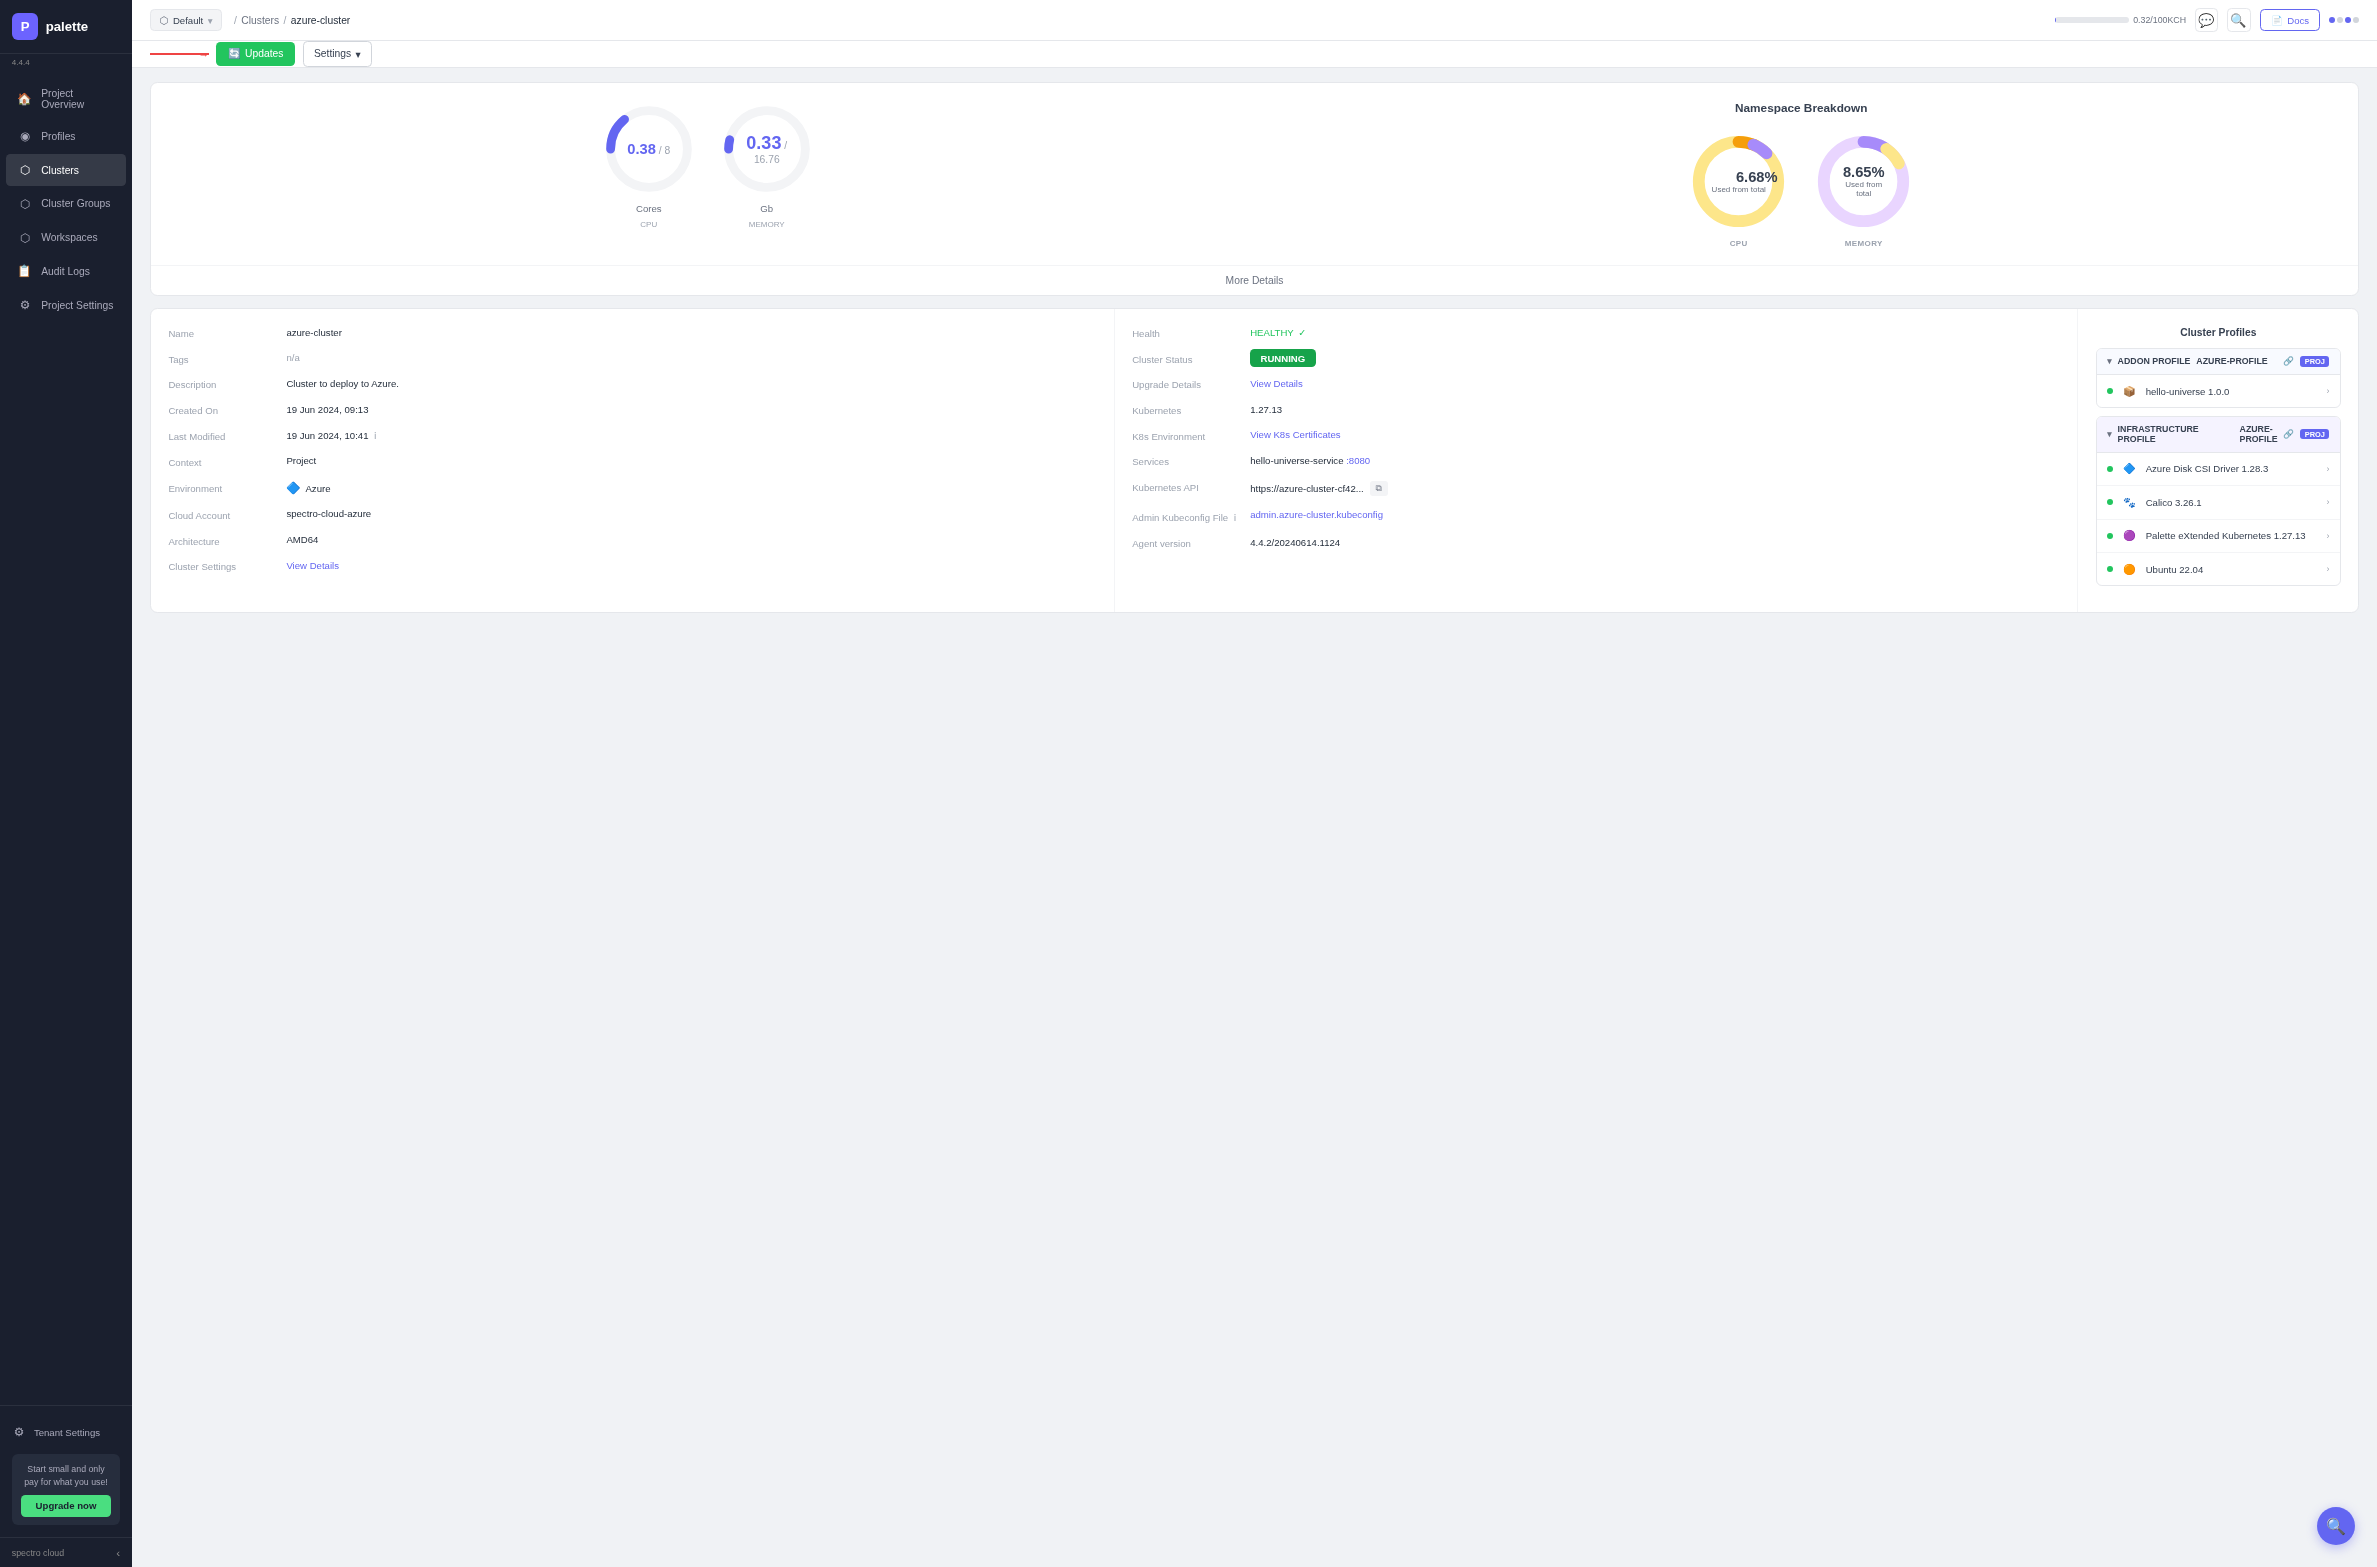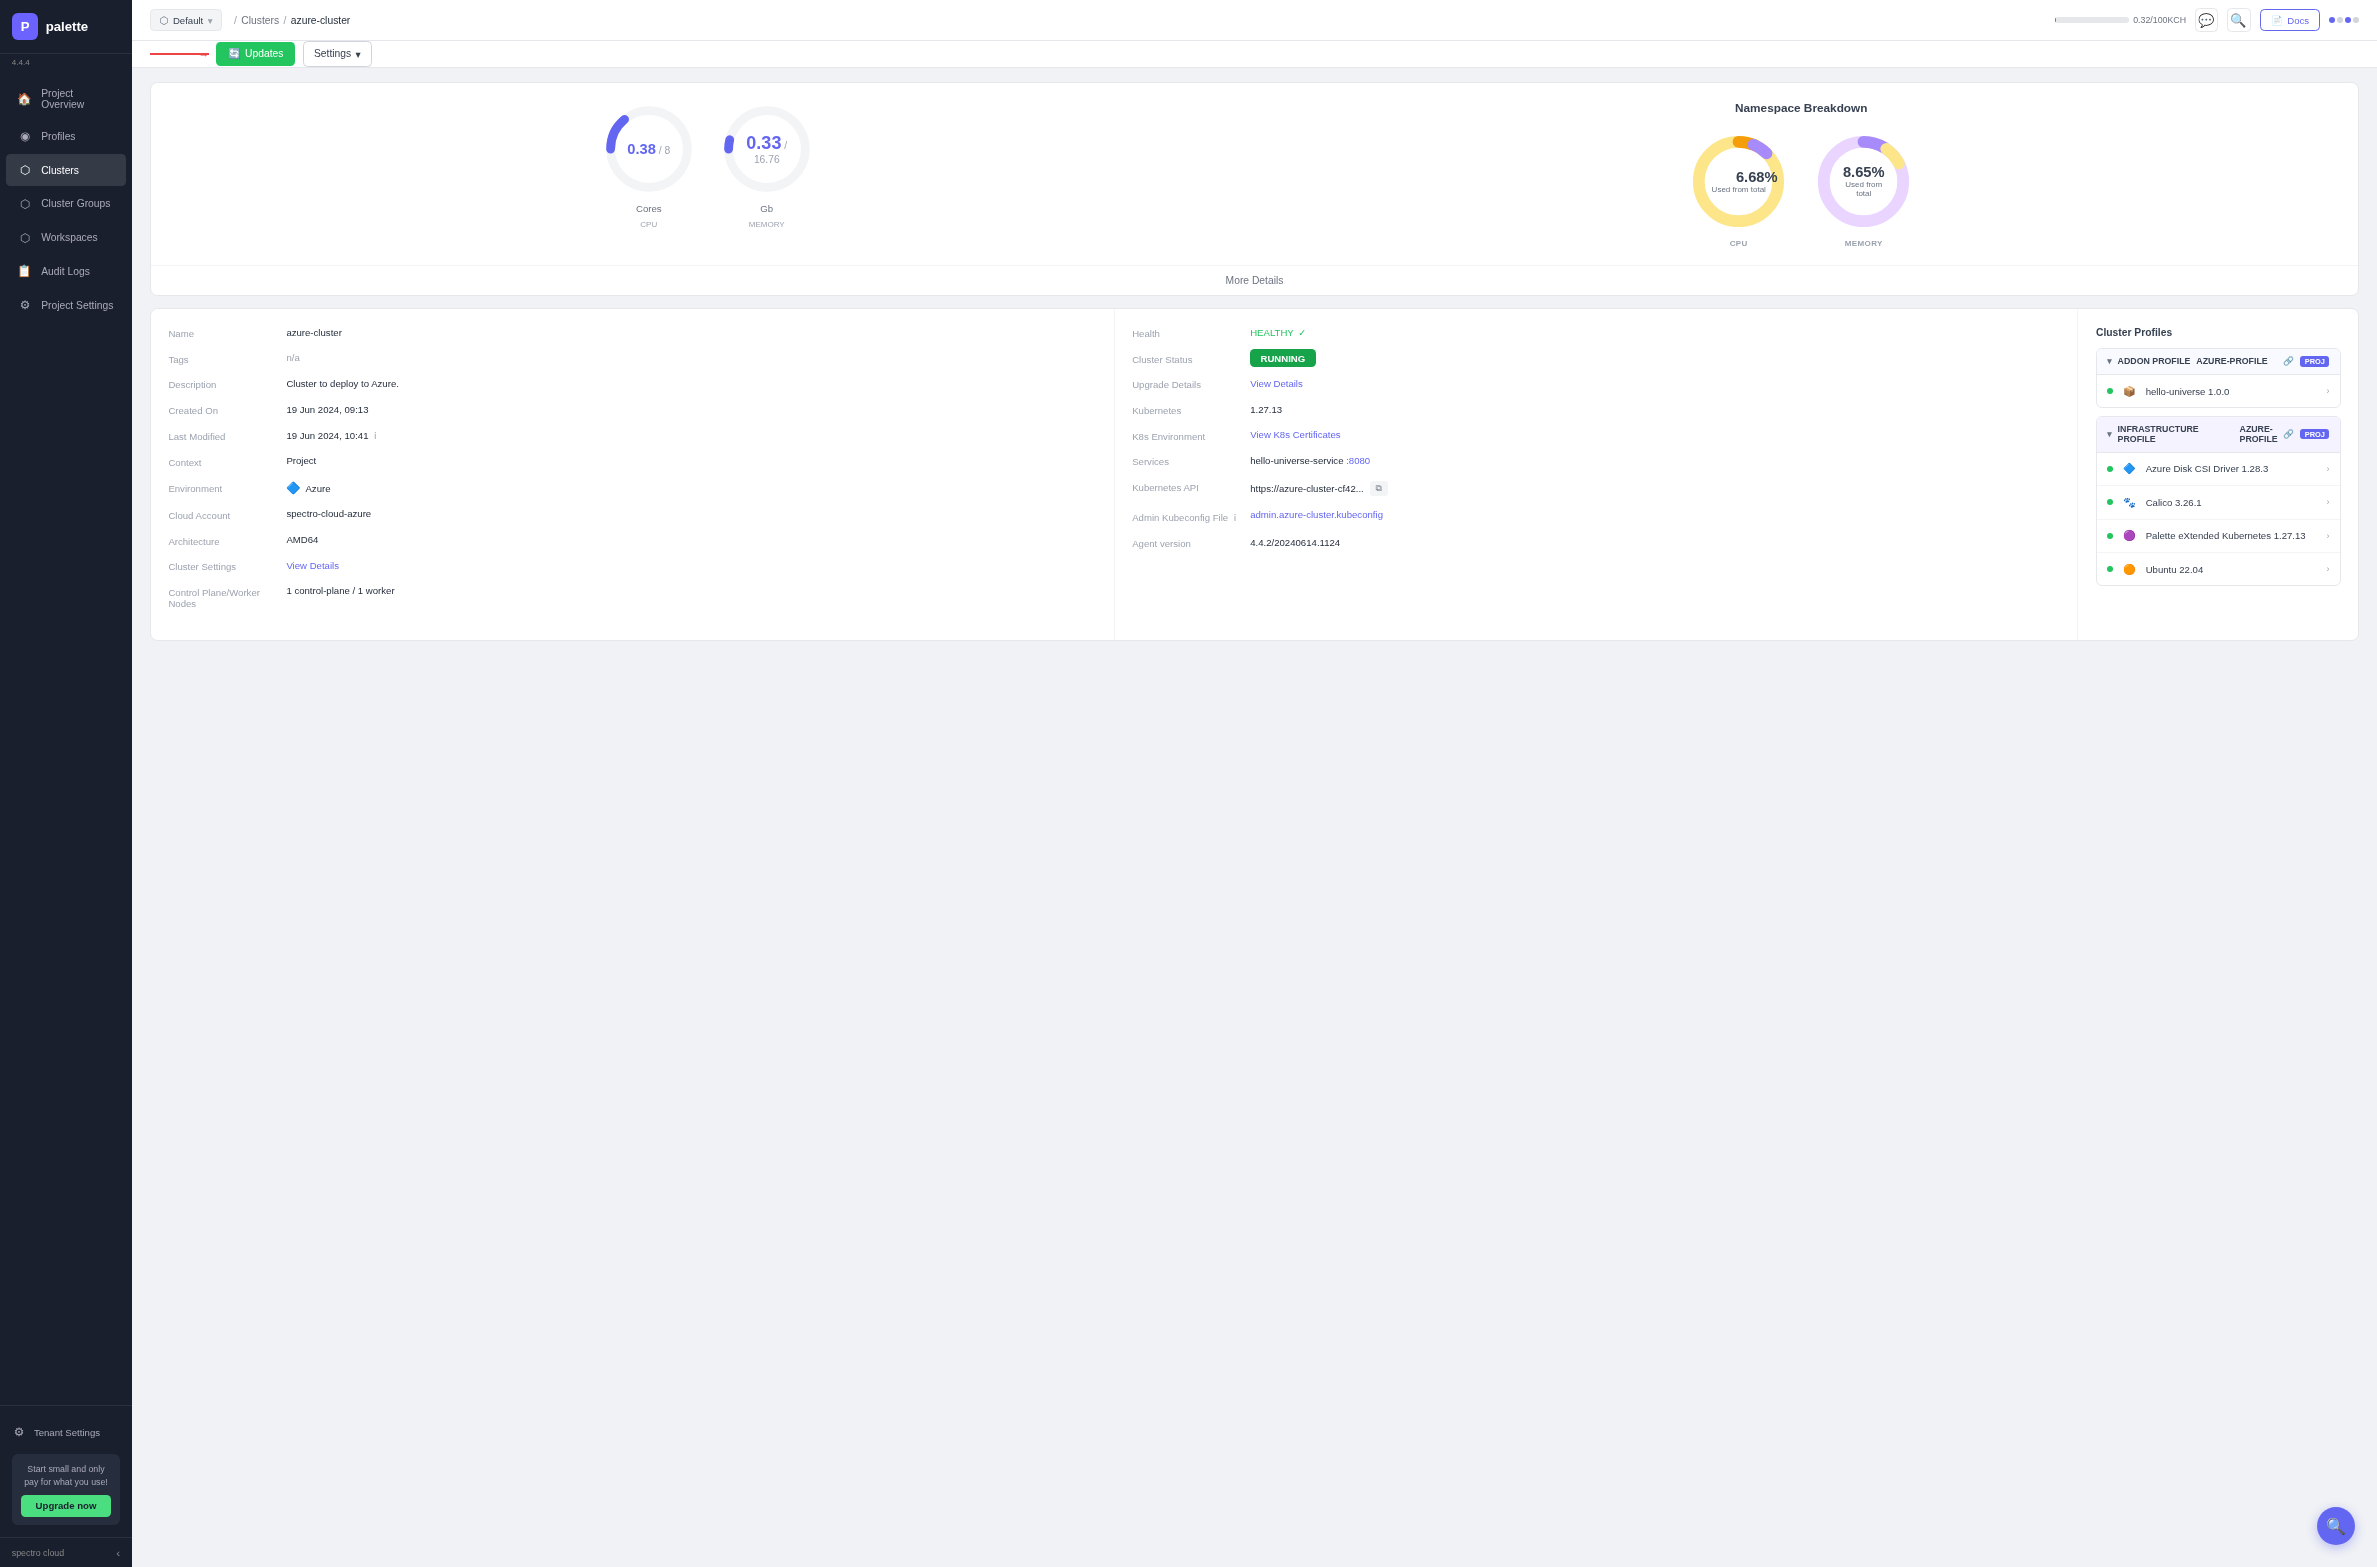--- a/index.html
+++ b/index.html
@@ -91,21 +91,21 @@
     .info-label { width: 118px; font-size: 9.6px; color: #9ca3af; flex-shrink: 0; padding-top: 1.5px; }
     .info-value { font-size: 9.6px; color: #1f2937; }
     .info-value.link { color: #6366f1; cursor: pointer; }
     .badge-healthy { display: inline-flex; align-items: center; gap: 4.4px; color: #22c55e; font-size: 9.6px; font-weight: 500; }
     .badge-running { background: #16a34a; color: #fff; border-radius: 4.4px; padding: 3.7px 10.3px; font-size: 9.6px; font-weight: 600; }
     .env-row { display: flex; align-items: center; gap: 4.4px; }
     .copy-btn { background: #f3f4f6; border: none; border-radius: 2.9px; padding: 2.2px 5.9px; cursor: pointer; color: #6b7280; font-size: 8.8px; }
     .info-value.api { display: flex; align-items: center; gap: 5.9px; }
 
     
-    .profiles-title { font-size: 10.3px; font-weight: 600; color: #374151; margin-bottom: 10.3px; }
+    .profiles-title { font-size: 10.3px; font-weight: 600; color: #374151; margin-bottom: 10.3px; text-align: center; }
     .profile-group { margin-bottom: 7.4px; border: 0.7px solid #e5e7eb; border-radius: 5.9px; overflow: hidden; }
     .profile-group-header { display: flex; align-items: center; gap: 5.9px; padding: 7.4px 10.3px; background: #f8faff; font-size: 8.8px; color: #374151; font-weight: 600; border-bottom: 0.7px solid #e5e7eb; }
     .profile-group-header .chevron { color: #6b7280; font-size: 8.8px; }
     .profile-group-tag { background: #6366f1; color: #fff; border-radius: 2.9px; padding: 0.7px 4.4px; font-size: 7.4px; font-weight: 700; }
     .profile-group-tag.proj { background: #6366f1; }
     .profile-item { display: flex; align-items: center; gap: 7.4px; padding: 7.4px 10.3px; border-bottom: 0.7px solid #f3f4f6; cursor: pointer; }
     .profile-item:last-child { border-bottom: none; }
     .profile-status { width: 5.9px; height: 5.9px; border-radius: 50%; background: #22c55e; flex-shrink: 0; }
     .profile-icon { width: 17.7px; height: 17.7px; border-radius: 2.9px; display: flex; align-items: center; justify-content: center; font-size: 10.3px; flex-shrink: 0; }
     .profile-name { flex: 1; font-size: 9.6px; color: #374151; }
@@ -354,24 +354,20 @@
             <span class="info-value">spectro-cloud-azure</span>
           </div>
           <div class="info-row">
             <span class="info-label">Architecture</span>
             <span class="info-value">AMD64</span>
           </div>
           <div class="info-row">
             <span class="info-label">Cluster Settings</span>
             <span class="info-value link">View Details</span>
           </div>
-          <div class="info-row">
-            <span class="info-label">Control Plane/Worker Nodes</span>
-            <span class="info-value">1 control-plane / 1 worker</span>
-          </div>
         </div>
 
         <div class="info-mid">
           <div class="info-row">
             <span class="info-label">Health</span>
             <span class="info-value">
               <span class="badge-healthy">
                 <span>HEALTHY</span>
                 <span style="color:#22c55e;">✓</span>
               </span>

